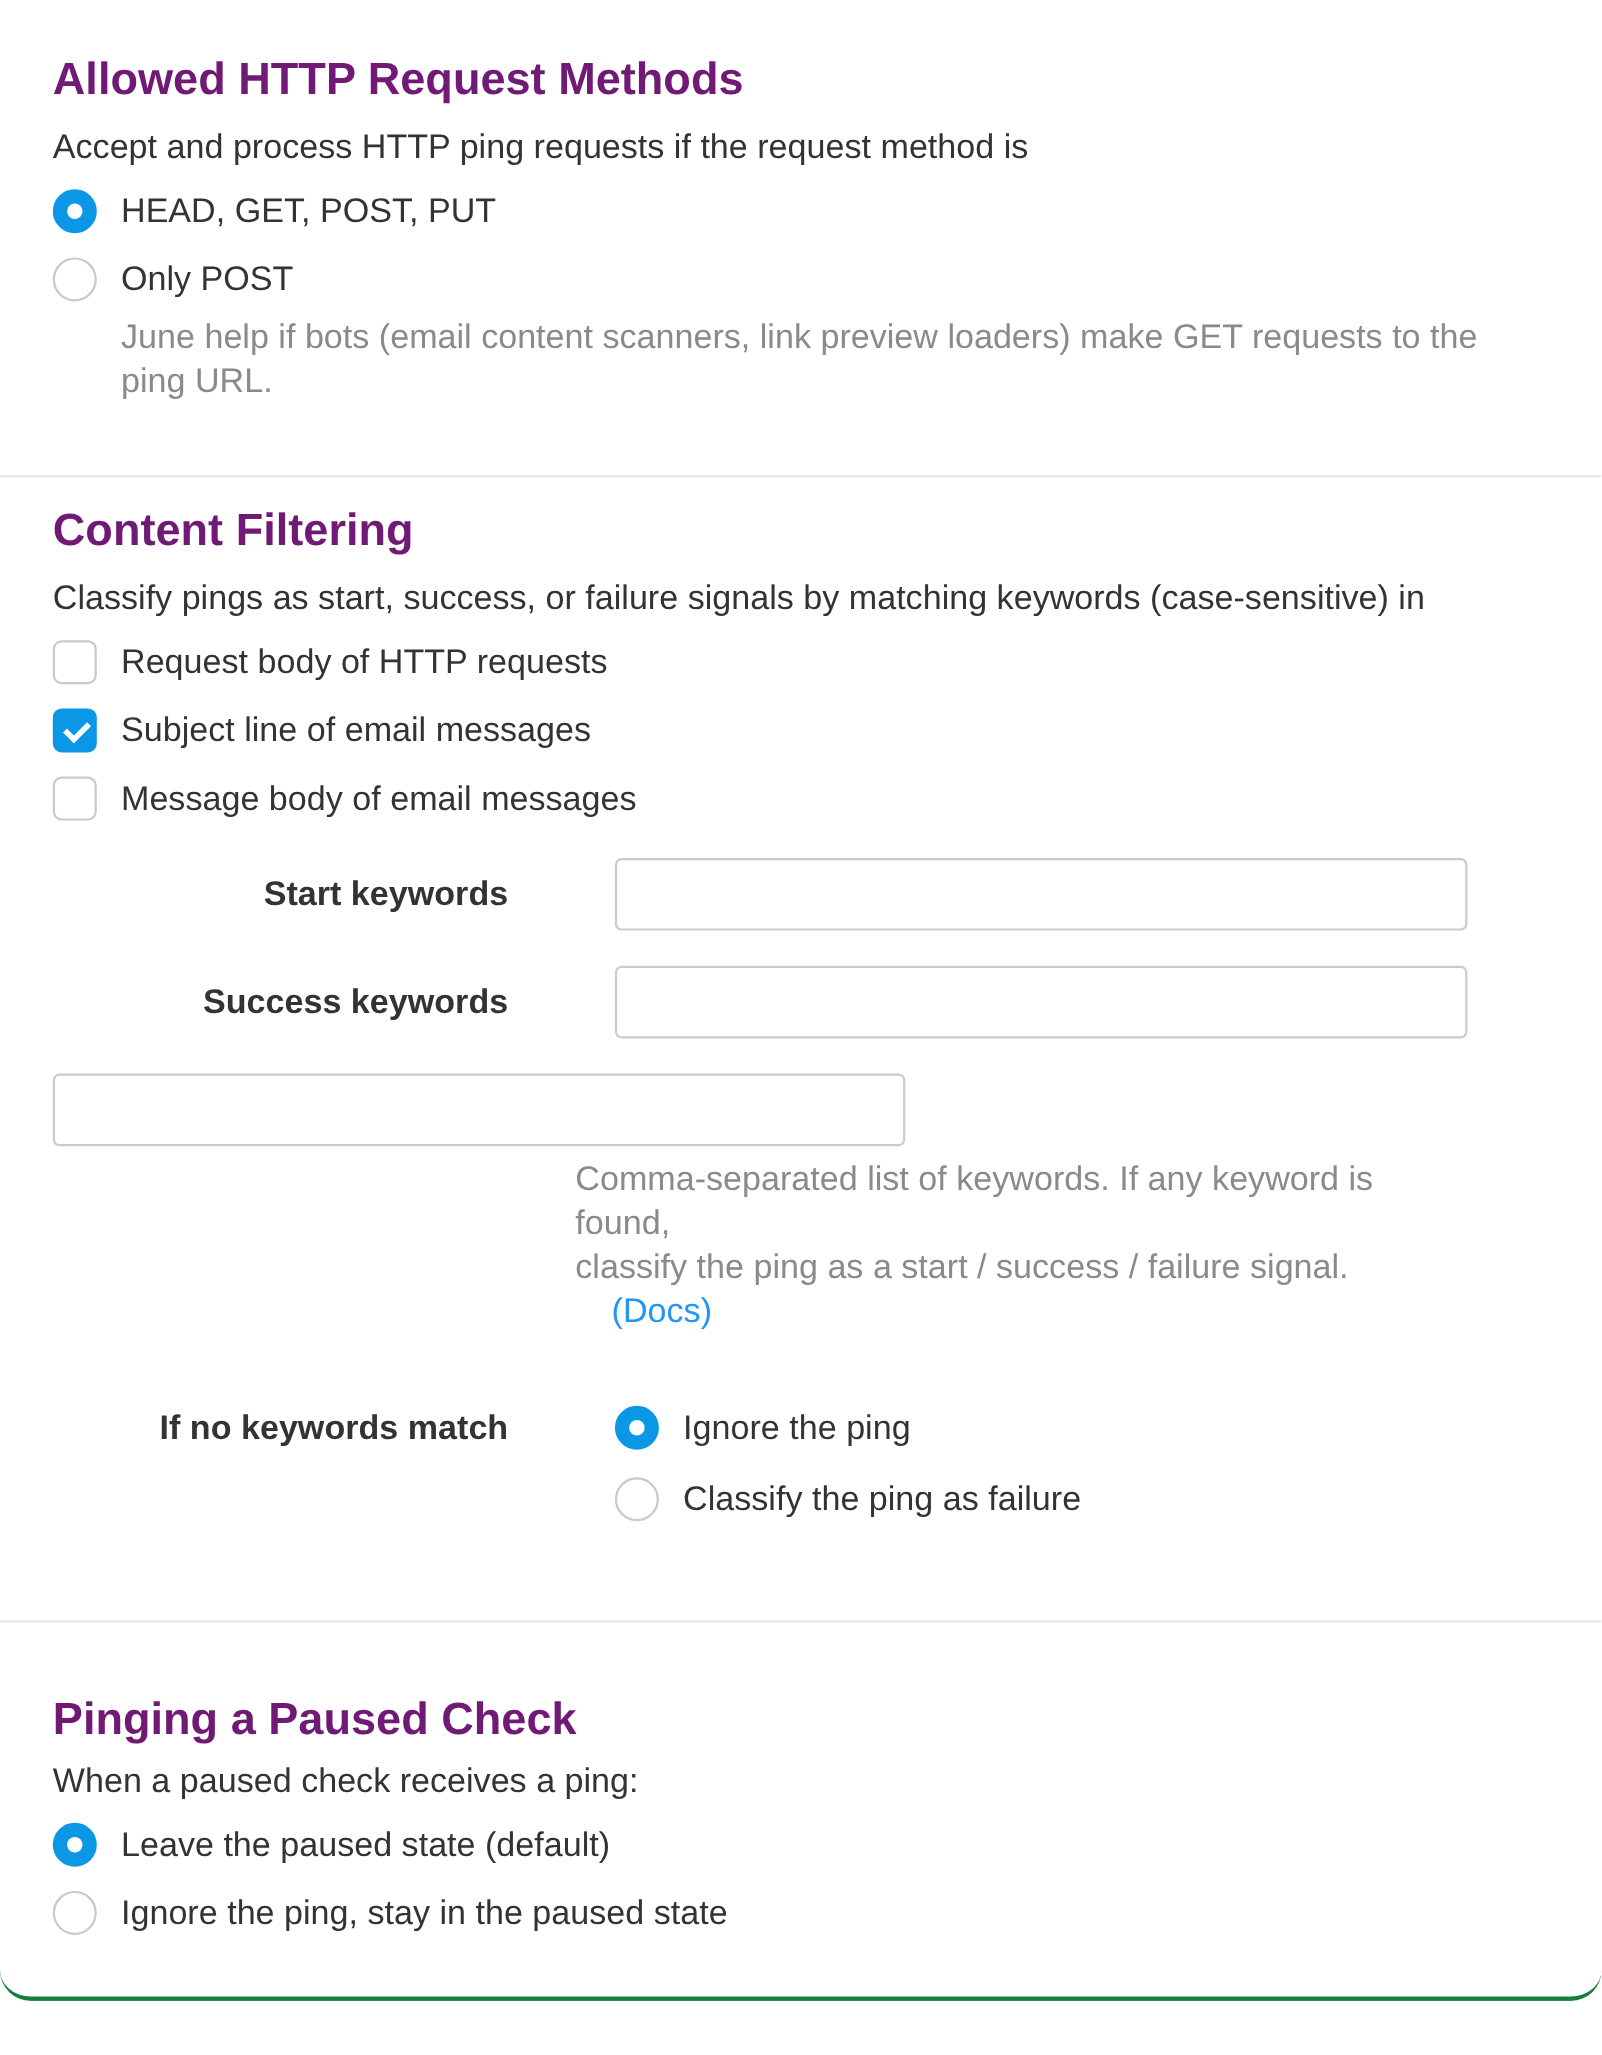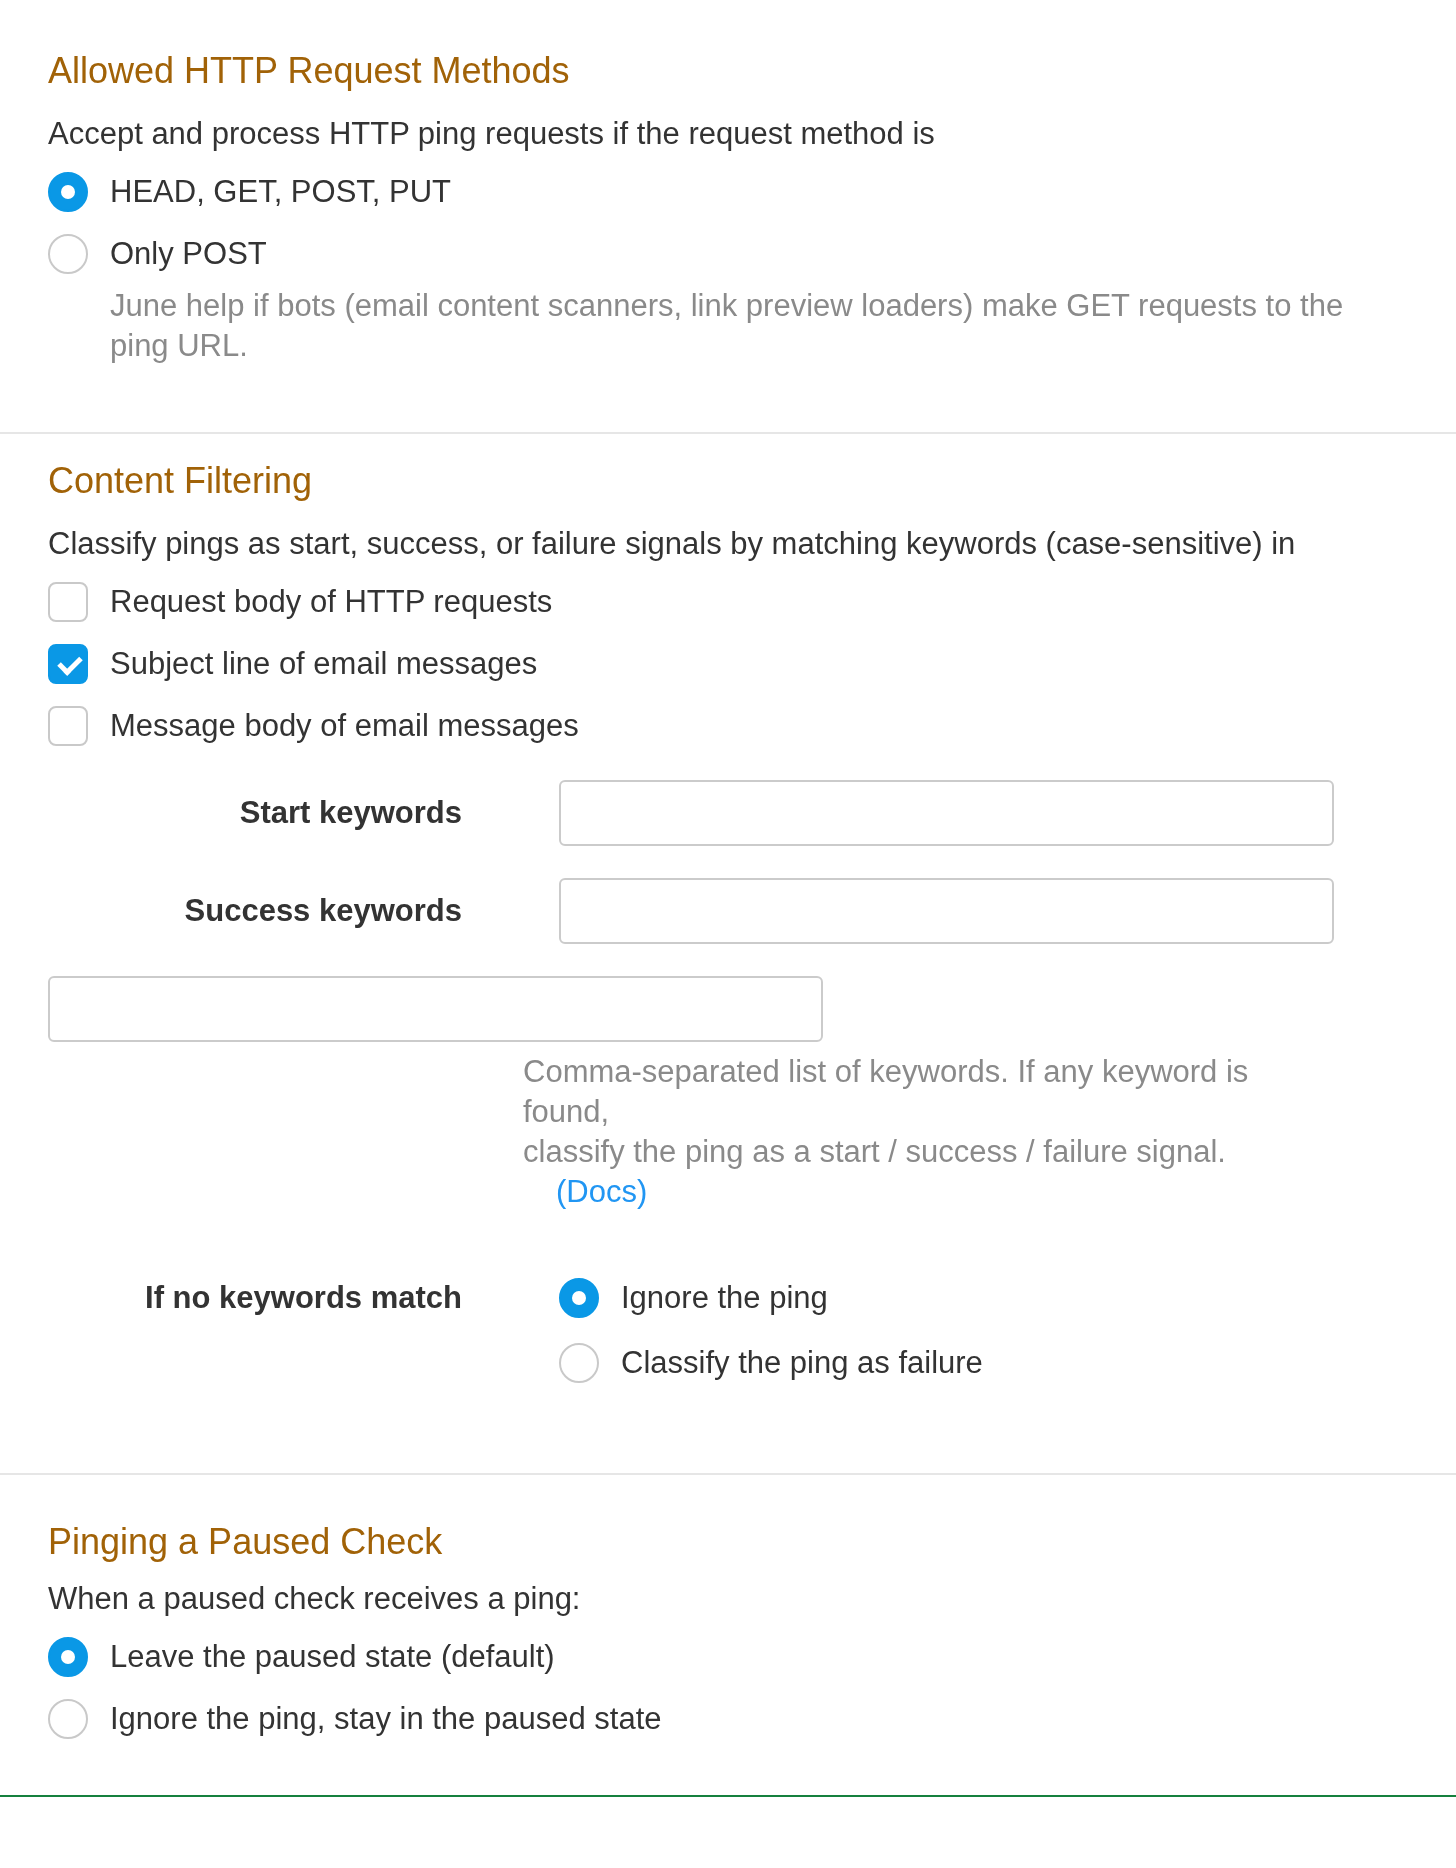--- a/index.html
+++ b/index.html
@@ -9,27 +9,27 @@
     min-height: 1868px;
     font-family: "Liberation Sans", "DejaVu Sans", sans-serif;
     color: #333333;
     font-size: 31px;
     line-height: 40px;
   }
   .page { width: 1456px; overflow: hidden; }
 
   .section { padding: 44px 48px 66px 48px; border-bottom: 2px solid #e6e6e6; }
   .section.s2 { padding-top: 20px; padding-bottom: 88px; }
-  .section.s3 { padding-top: 40px; padding-bottom: 54px; border-bottom: 2px solid #15803d; }
+  .section.s3 { padding-top: 60px; padding-bottom: 54px; border-bottom: 4px solid #15803d; border-radius: 28px; }
 
   h2.section-title {
-    font-size: 36px;
+    font-size: 41px;
     line-height: 54px;
-    font-weight: 400;
-    color: #a16207;
+    font-weight: 700;
+    color: #701a75;
     letter-spacing: 0;
   }
   .section-desc { margin-top: 16px; color: #333; }
   .s3 .section-desc { margin-top: 10px; }
 
   
   .opt-row { display: flex; align-items: center; margin-top: 18px; min-height: 44px; }
   .opt-row.first { margin-top: 16px; }
   .opt-label { color: #333; }
 

